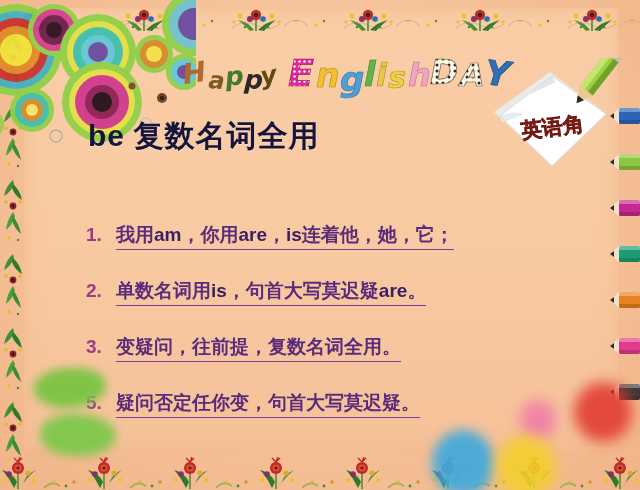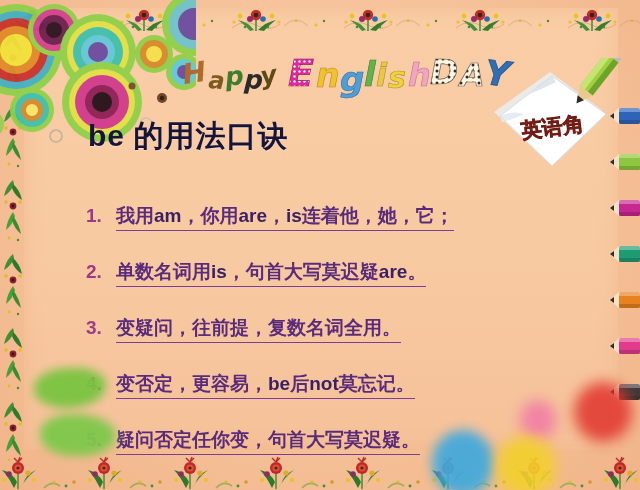--- a/index.html
+++ b/index.html
@@ -76,21 +76,21 @@
   .verse-num{
     width:30px;flex:0 0 30px;
     font-size:19px;font-weight:bold;
     color:#9c3a86;
     font-family:"Liberation Sans","DejaVu Sans",sans-serif;
   }
   .verse-text{
     font-size:19px;font-weight:bold;color:#5b2b7b;
     font-family:"Liberation Serif","DejaVu Serif",serif;
     border-bottom:1.5px solid #7b3f9b;
-    padding-bottom:2px;line-height:1.25;
+    padding-bottom:2px;line-height:1.25;margin-top:19px;
   }
   .verse-text .lat{
     font-family:"Liberation Sans","DejaVu Sans",sans-serif;
     font-weight:bold;color:#3a1f63;
   }
 
   
   .blob{position:absolute;border-radius:50%;filter:blur(7px);pointer-events:none;}
   .leaf1{left:34px;top:368px;width:72px;height:40px;background:#79c441;border-radius:50% 40% 55% 45%;filter:blur(5px);opacity:.95;}
   .leaf2{left:40px;top:414px;width:76px;height:42px;background:#7ec84b;border-radius:45% 55% 50% 50%;filter:blur(5px);opacity:.95;}
@@ -344,44 +344,40 @@
           <rect x="104" y="-22" width="6" height="18" fill="#dfe3e6"></rect>
           <rect x="104" y="-26" width="16" height="6" rx="2" fill="#8e9498"></rect>
           <polygon points="104,38 120,38 112,54" fill="#e8c98f"></polygon>
           <polygon points="108,47 116,47 112,54" fill="#2f2a26"></polygon>
         </g>
       </g>
     </svg>
   </div>
 
   <div class="heading">
-    <span class="lat">be</span><span> 的用法口诀</span>
+    <span class="lat">be</span><span> 复数名词全用</span>
   </div>
 
   <div class="verses">
 
     <div class="verse">
       <span class="verse-num">1.</span>
       <span class="verse-text"><span>我用</span><span class="lat">am</span><span>，你用</span><span class="lat">are</span><span>，</span><span class="lat">is</span><span>连着他，她，它；</span></span>
     </div>
 
     <div class="verse">
       <span class="verse-num">2.</span>
       <span class="verse-text"><span>单数名词用</span><span class="lat">is</span><span>，句首大写莫迟疑</span><span class="lat">are</span><span>。</span></span>
     </div>
 
     <div class="verse">
       <span class="verse-num">3.</span>
       <span class="verse-text"><span>变疑问，往前提，复数名词全用。</span></span>
     </div>
 
-    <div class="verse">
-      <span class="verse-num">4.</span>
-      <span class="verse-text"><span>变否定，更容易，</span><span class="lat">be</span><span>后</span><span class="lat">not</span><span>莫忘记。</span></span>
-    </div>
 
     <div class="verse">
       <span class="verse-num">5.</span>
       <span class="verse-text"><span>疑问否定任你变，句首大写莫迟疑。</span></span>
     </div>
 
   </div>
 
   <div class="blob leaf1"></div>
   <div class="blob leaf2"></div>

